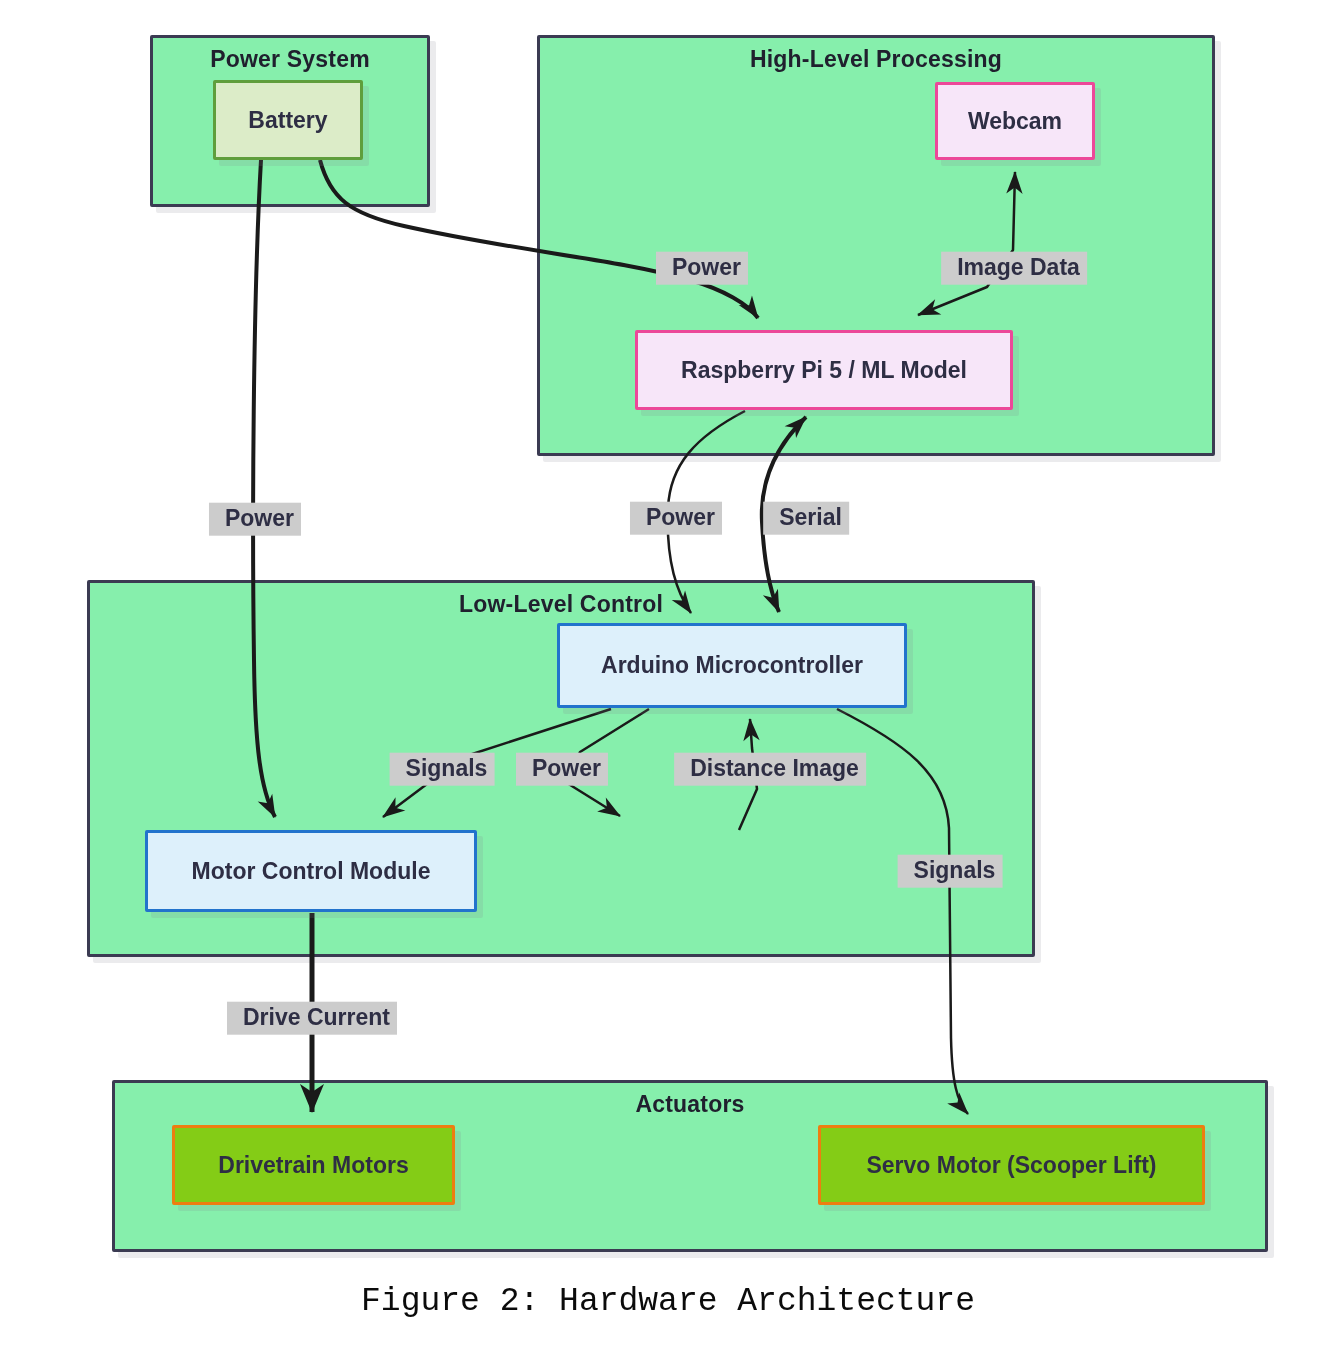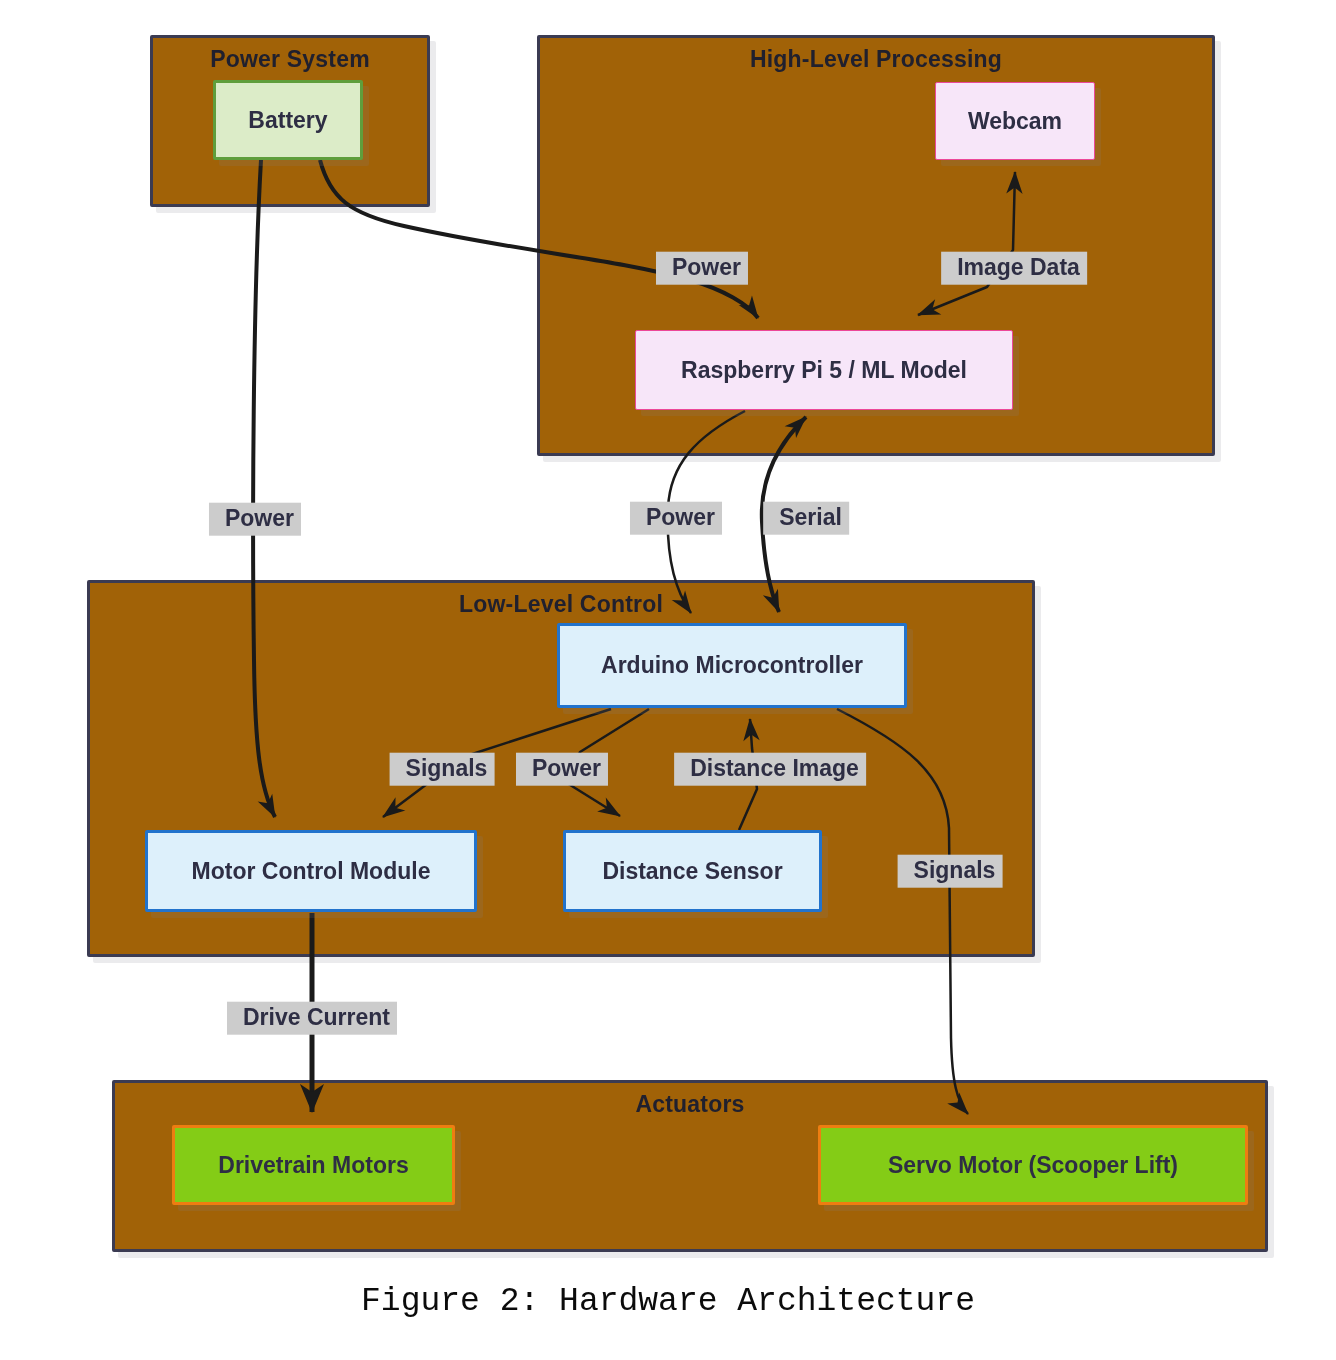--- a/index.html
+++ b/index.html
@@ -11,21 +11,21 @@
   .stage {
     position: relative;
     width: 1336px;
     height: 1360px;
     background: #ffffff;
     overflow: hidden;
   }
   
   .container-box {
     position: absolute;
-    background: #a16207;
+    background: #86efac;
     border: 3px solid #3b3b52;
     border-radius: 2px;
     box-shadow: 6px 6px 0 rgba(130,130,140,0.16);
   }
   .container-title {
     position: absolute;
     top: 8px;
     left: 0;
     width: 100%;
     text-align: center;
@@ -41,21 +41,21 @@
     align-items: center;
     justify-content: center;
     border-radius: 2px;
     font-size: 23px;
     font-weight: 600;
     text-align: center;
     color: #2e2e44;
     box-shadow: 6px 6px 0 rgba(130,130,140,0.16);
   }
   .node.green  { background: #dcecc8; border: 3px solid #5f9e3c; }
-  .node.purple { background: #f7e6f9; border: 1px solid #ec4899; }
+  .node.purple { background: #f7e6f9; border: 3px solid #ec4899; }
   .node.blue   { background: #ddf0fb; border: 3px solid #2273cc; }
   .node.orange { background: #84cc16; border: 3px solid #ee7d11; }
   
   .edge-label {
     position: absolute;
     transform: translate(-50%, -50%);
     background: #cccccc;
     color: #2e2e44;
     font-size: 23px;
     font-weight: 600;
@@ -157,29 +157,26 @@
   </div>
 
   <div class="node blue" style="left:557px; top:623px; width:350px; height:85px;">
     <span>Arduino Microcontroller</span>
   </div>
 
   <div class="node blue" style="left:145px; top:830px; width:332px; height:82px;">
     <span>Motor Control Module</span>
   </div>
 
-  <div class="node blue" style="left:563px; top:830px; width:259px; height:82px;">
-    <span>Distance Sensor</span>
-  </div>
 
   <div class="node orange" style="left:172px; top:1125px; width:283px; height:80px;">
     <span>Drivetrain Motors</span>
   </div>
 
-  <div class="node orange" style="left:818px; top:1125px; width:430px; height:80px;">
+  <div class="node orange" style="left:818px; top:1125px; width:387px; height:80px;">
     <span>Servo Motor (Scooper Lift)</span>
   </div>
 
   <div class="edge-label" style="left:702px; top:268px;">Power</div>
 
   <div class="edge-label" style="left:1014px; top:268px;">Image Data</div>
 
   <div class="edge-label" style="left:255px; top:519px;">Power</div>
 
   <div class="edge-label" style="left:676px; top:518px;">Power</div>

